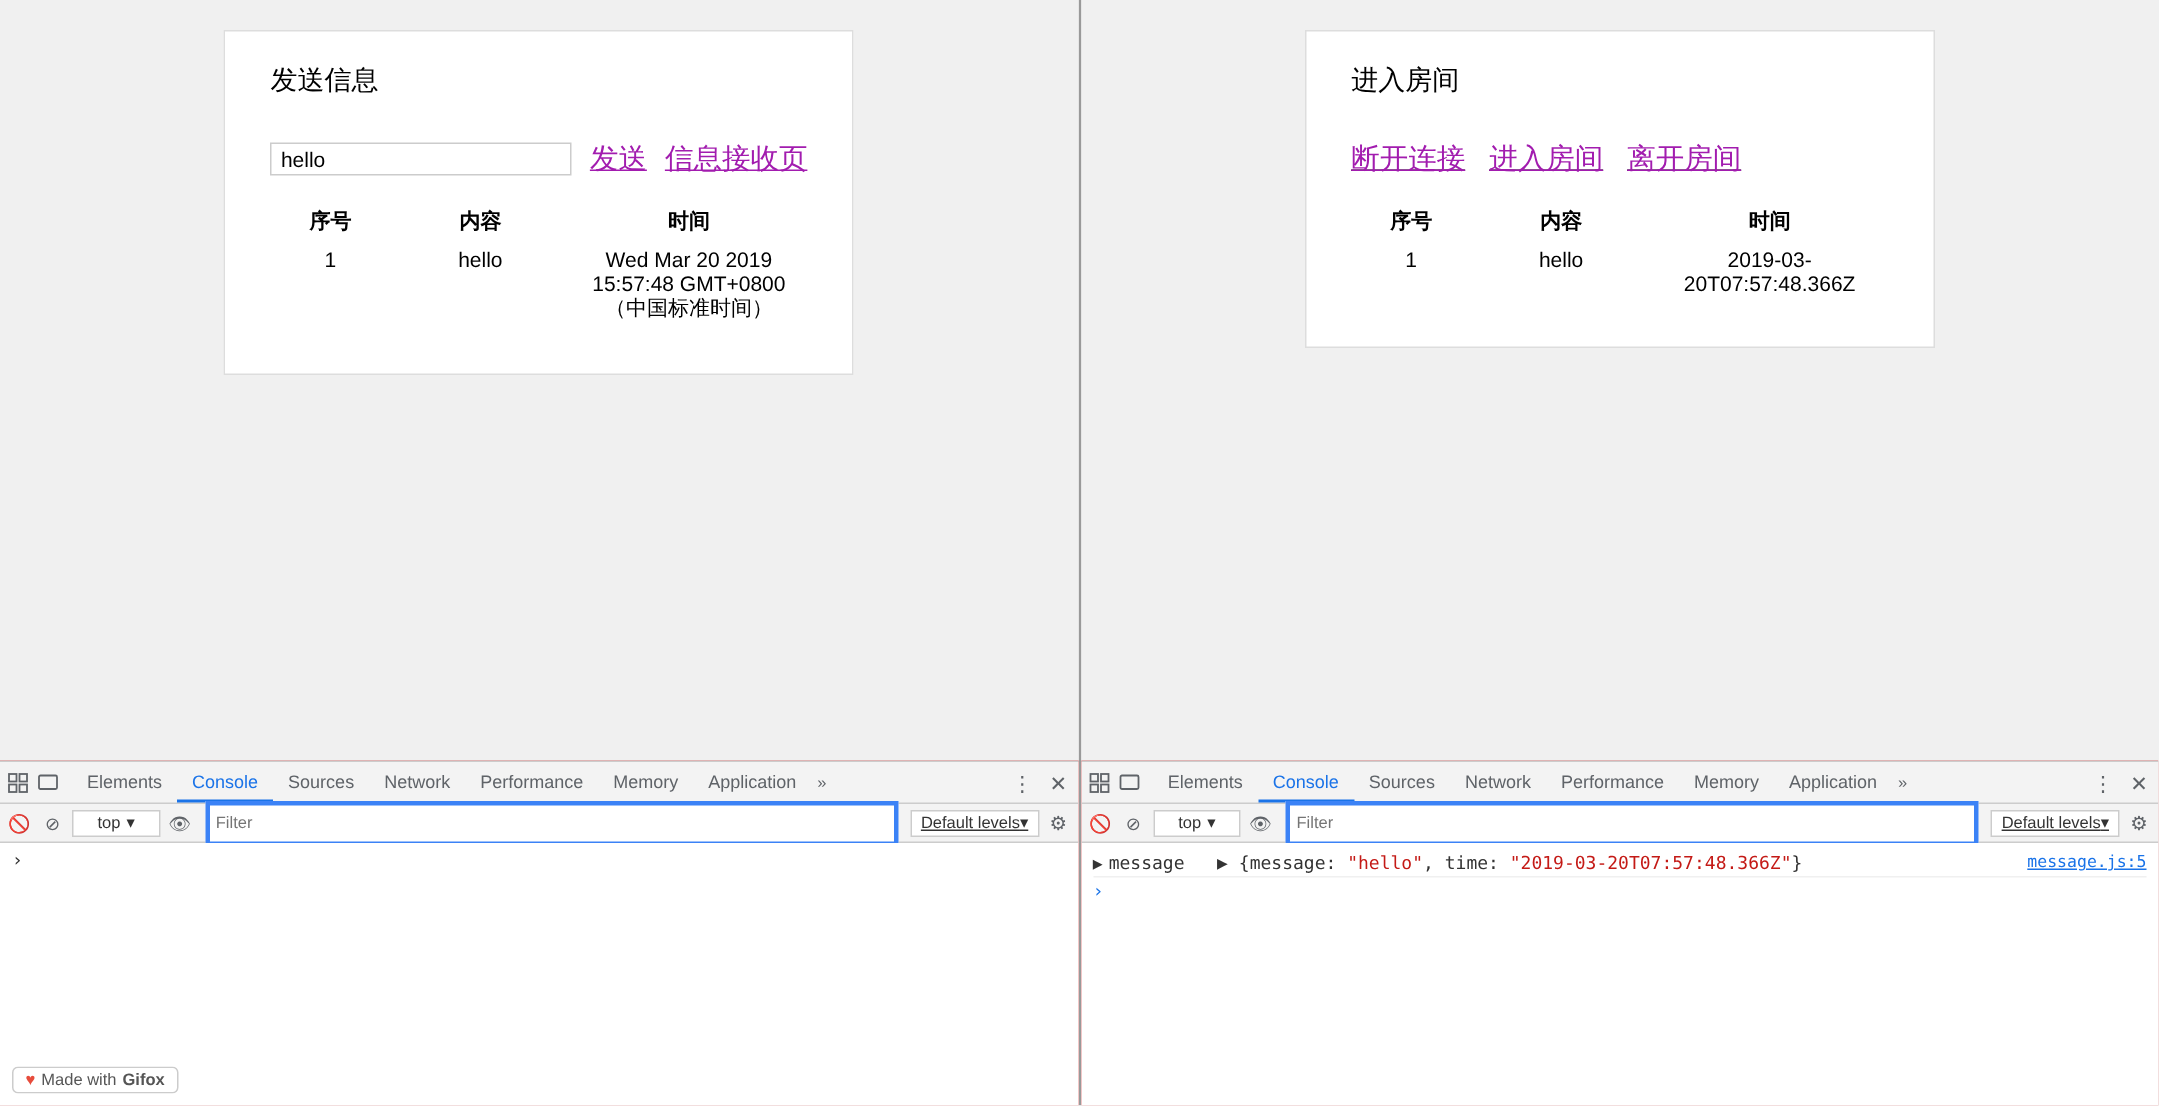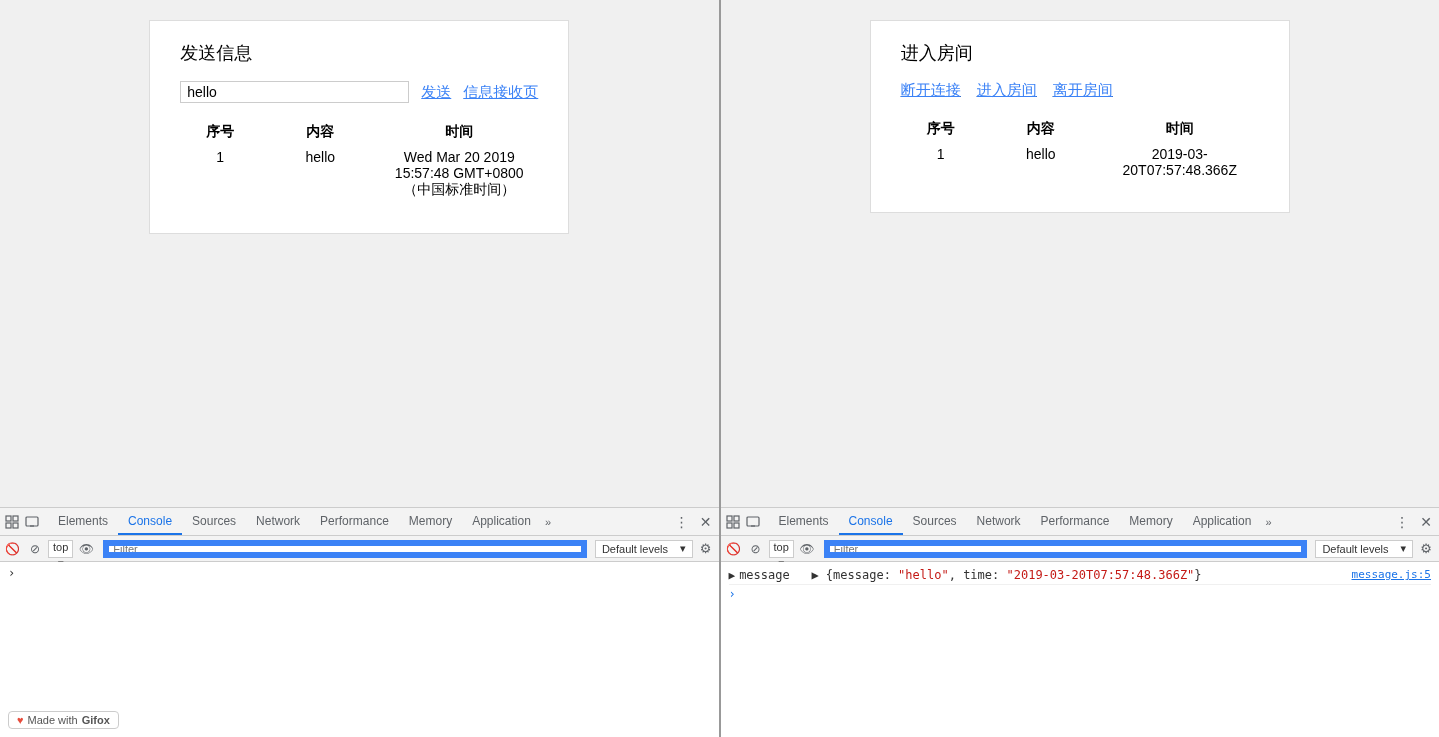--- a/index.html
+++ b/index.html
@@ -42,43 +42,43 @@
       border: 1px solid #ddd;
       padding: 20px 30px 30px 30px;
       min-width: 380px;
       max-width: 420px;
       width: 100%;
     }
 
     .app-box h2 {
       font-size: 18px;
       font-weight: normal;
-      margin-bottom: 16px;
+      margin-bottom: 28px;
       color: #000;
     }
 
     .input-row {
       display: flex;
       align-items: center;
       gap: 12px;
       margin-bottom: 16px;
     }
 
     .input-row input {
       border: 1px solid #ccc;
       padding: 2px 6px;
       font-size: 14px;
       flex: 1;
     }
 
     .btn-link {
       background: none;
       border: none;
-      color: #3b82f6;
-      font-size: 15px;
+      color: #a21caf;
+      font-size: 19px;
       cursor: pointer;
       text-decoration: underline;
       white-space: nowrap;
       text-align: center;
     }
 
     .btn-group {
       display: flex;
       gap: 16px;
       margin-bottom: 16px;
@@ -209,50 +209,50 @@
       color: #5f6368;
       font-size: 12px;
     }
 
     .toolbar-select-wrap {
       display: flex;
       align-items: center;
       background: #fff;
       border: 1px solid #ccc;
       height: 18px;
-      padding: 0 4px;
+      padding: 0 16px;
       font-size: 11px;
       color: #333;
       cursor: pointer;
       gap: 4px;
-      flex-direction: column;
     }
 
     .toolbar-filter {
       flex: 1;
       height: 18px;
-      border: 6px solid #3b82f6;
-      padding: 0 4px;
+      border: 3px solid #3b82f6;
+      padding: 12px 4px;
       font-size: 11px;
       background: #fff;
       margin: 0 4px;
     }
 
     .toolbar-levels {
       display: flex;
       align-items: center;
       background: #fff;
       border: 1px solid #ccc;
       height: 18px;
       padding: 0 6px;
       font-size: 11px;
       color: #333;
       cursor: pointer;
-      gap: 12px;
+      gap: 0;
       white-space: nowrap;
+      text-decoration: underline;
     }
 
     .toolbar-gear {
       width: 18px;
       height: 18px;
       display: flex;
       align-items: center;
       justify-content: center;
       cursor: pointer;
       color: #5f6368;

